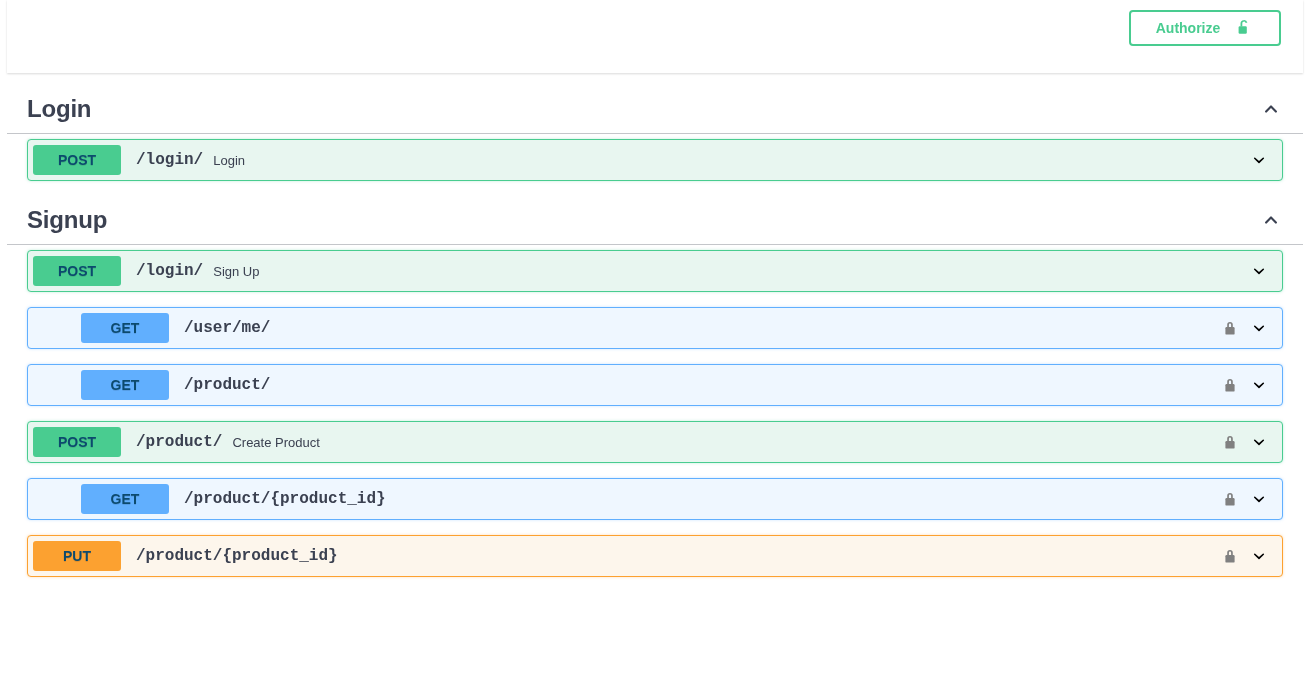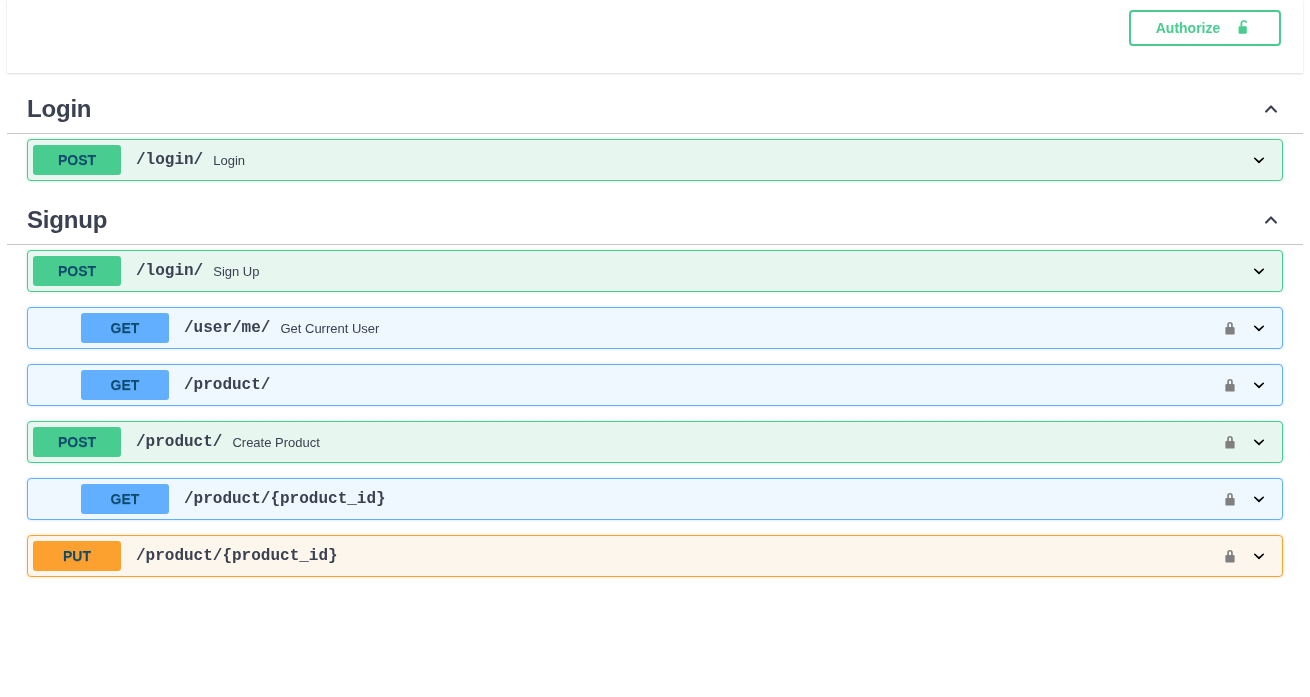--- a/index.html
+++ b/index.html
@@ -204,21 +204,20 @@
                 <path d="M13.418 7.859a0.695 0.695 0 0 1 0.978 0 0.68 0.68 0 0 1 0 0.969l-3.908 3.83a0.697 0.697 0 0 1-0.979 0l-3.908-3.83a0.68 0.68 0 0 1 0-0.969 0.695 0.695 0 0 1 0.978 0L10 11z" fill="#000"></path>
               </svg>
             </span>
           </span>
         </div>
       </div>
       <div class="opblock-tag-section">
         <div class="opblock get">
           <span class="opblock-summary-method">GET</span>
           <span class="opblock-summary-path">/user/me/</span>
-          <span class="opblock-summary-description">Get Current User</span>
           <span class="opblock-right">
             <span class="authorization-lock">
               <svg width="20" height="20" viewBox="0 0 20 20">
                 <path d="M7.2 9.2V6.7a2.8 2.8 0 0 1 5.6 0v2.5h-1.7V6.7a1.1 1.1 0 0 0-2.2 0v2.5z" fill="#808080"></path>
                 <rect x="5.4" y="9.0" width="9.2" height="7.6" rx="1.2" fill="#808080"></rect>
               </svg>
             </span>
             <span class="opblock-arrow">
               <svg width="22" height="22" viewBox="0 0 20 20">
                 <path d="M13.418 7.859a0.695 0.695 0 0 1 0.978 0 0.68 0.68 0 0 1 0 0.969l-3.908 3.83a0.697 0.697 0 0 1-0.979 0l-3.908-3.83a0.68 0.68 0 0 1 0-0.969 0.695 0.695 0 0 1 0.978 0L10 11z" fill="#000"></path>

